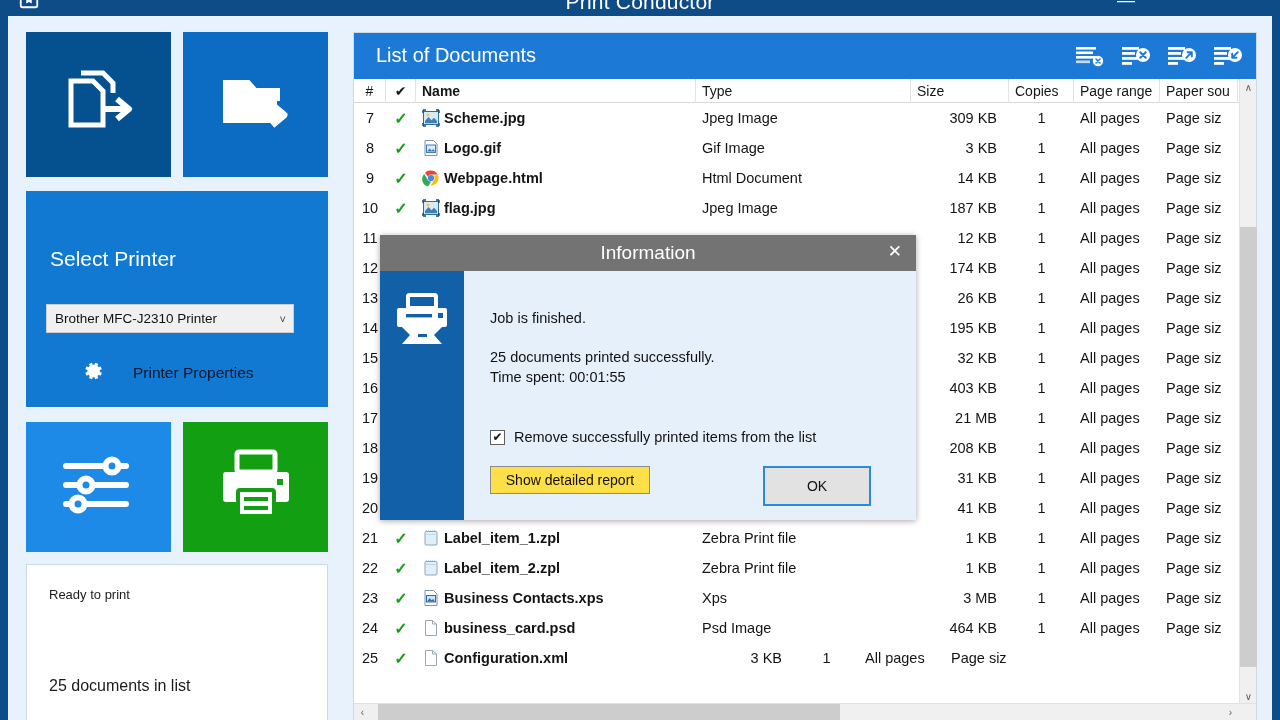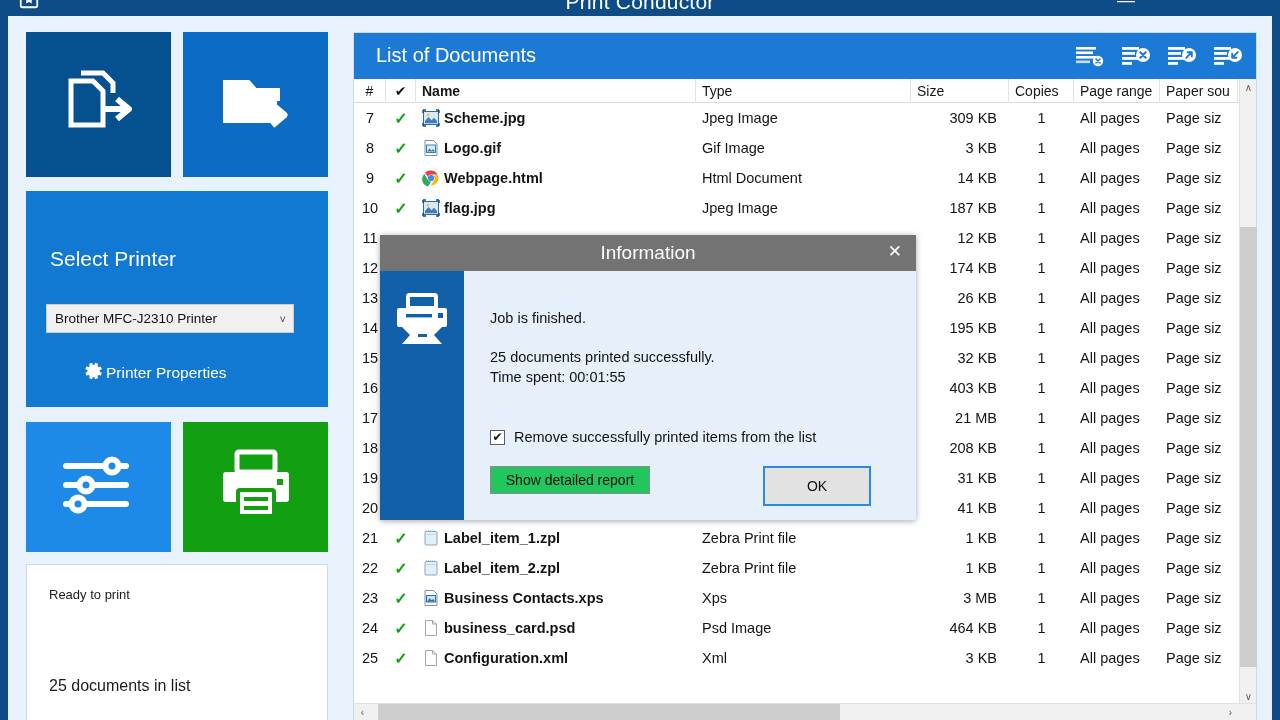--- a/index.html
+++ b/index.html
@@ -74,22 +74,22 @@
     font-size: 13.5px; color: #111; padding-left: 8px;
     cursor: pointer;
   }
   #printer-select .chev {
     position: absolute; right: 7px; top: 50%;
     transform: translateY(-50%);
     font-size: 11px; color: #444;
   }
   #printer-props {
     position: absolute; left: 55px; top: 168px;
-    display: flex; align-items: center; gap: 1px;
-    color: #ffffff; font-size: 15.5px; cursor: pointer;
+    display: flex; align-items: center; gap: 28px;
+    color: #0f172a; font-size: 15.5px; cursor: pointer;
   }
 
   #status-panel {
     position: absolute; left: 8px; top: 532px;
     width: 302px; height: 158px;
     background: #ffffff; border: 1px solid #cdd9e4;
   }
   #status-panel .status-main {
     position: absolute; left: 22px; top: 22px;
     font-size: 13px; color: #1b1b1b;
@@ -245,21 +245,21 @@
   }
   .chkbox {
     width: 15px; height: 15px; background: #fff;
     border: 1px solid #5f5f5f;
     display: flex; align-items: center; justify-content: center;
     font-size: 12px; color: #111; line-height: 1;
   }
   #btn-report {
     position: absolute; left: 26px; top: 195px;
     width: 160px; height: 28px;
-    background: #22c55e; border: 1px solid #8c8c8c;
+    background: #fde047; border: 1px solid #8c8c8c;
     font-size: 14px; color: #111; cursor: pointer;
     display: flex; align-items: center; justify-content: center;
   }
   #btn-ok {
     position: absolute; left: 299px; top: 195px;
     width: 108px; height: 40px;
     background: #e2e2e2; border: 2px solid #2b8ae0;
     font-size: 14px; color: #111; cursor: pointer;
     display: flex; align-items: center; justify-content: center;
   }
@@ -704,21 +704,20 @@
             <div class="cell c-chk">
               <span class="tick">✓</span>
             </div>
             <div class="cell c-name">
               <svg class="fi" viewBox="0 0 18 18">
                 <path d="M3.5 1.5h7L14.5 5v11.5h-11z" fill="#ffffff" stroke="#9aa7b2"></path>
                 <path d="M10.5 1.5V5h4" fill="none" stroke="#9aa7b2"></path>
               </svg>
               <span>Configuration.xml</span>
             </div>
-            <div class="cell c-type">Xml</div>
             <div class="cell c-size">3 KB</div>
             <div class="cell c-cop">1</div>
             <div class="cell c-range">All pages</div>
             <div class="cell c-src">Page siz</div>
           </div>
         </div>
 
       <div id="v-scroll">
         <div class="sb-arrow sb-up">∧</div>
         <div id="v-thumb"></div>

